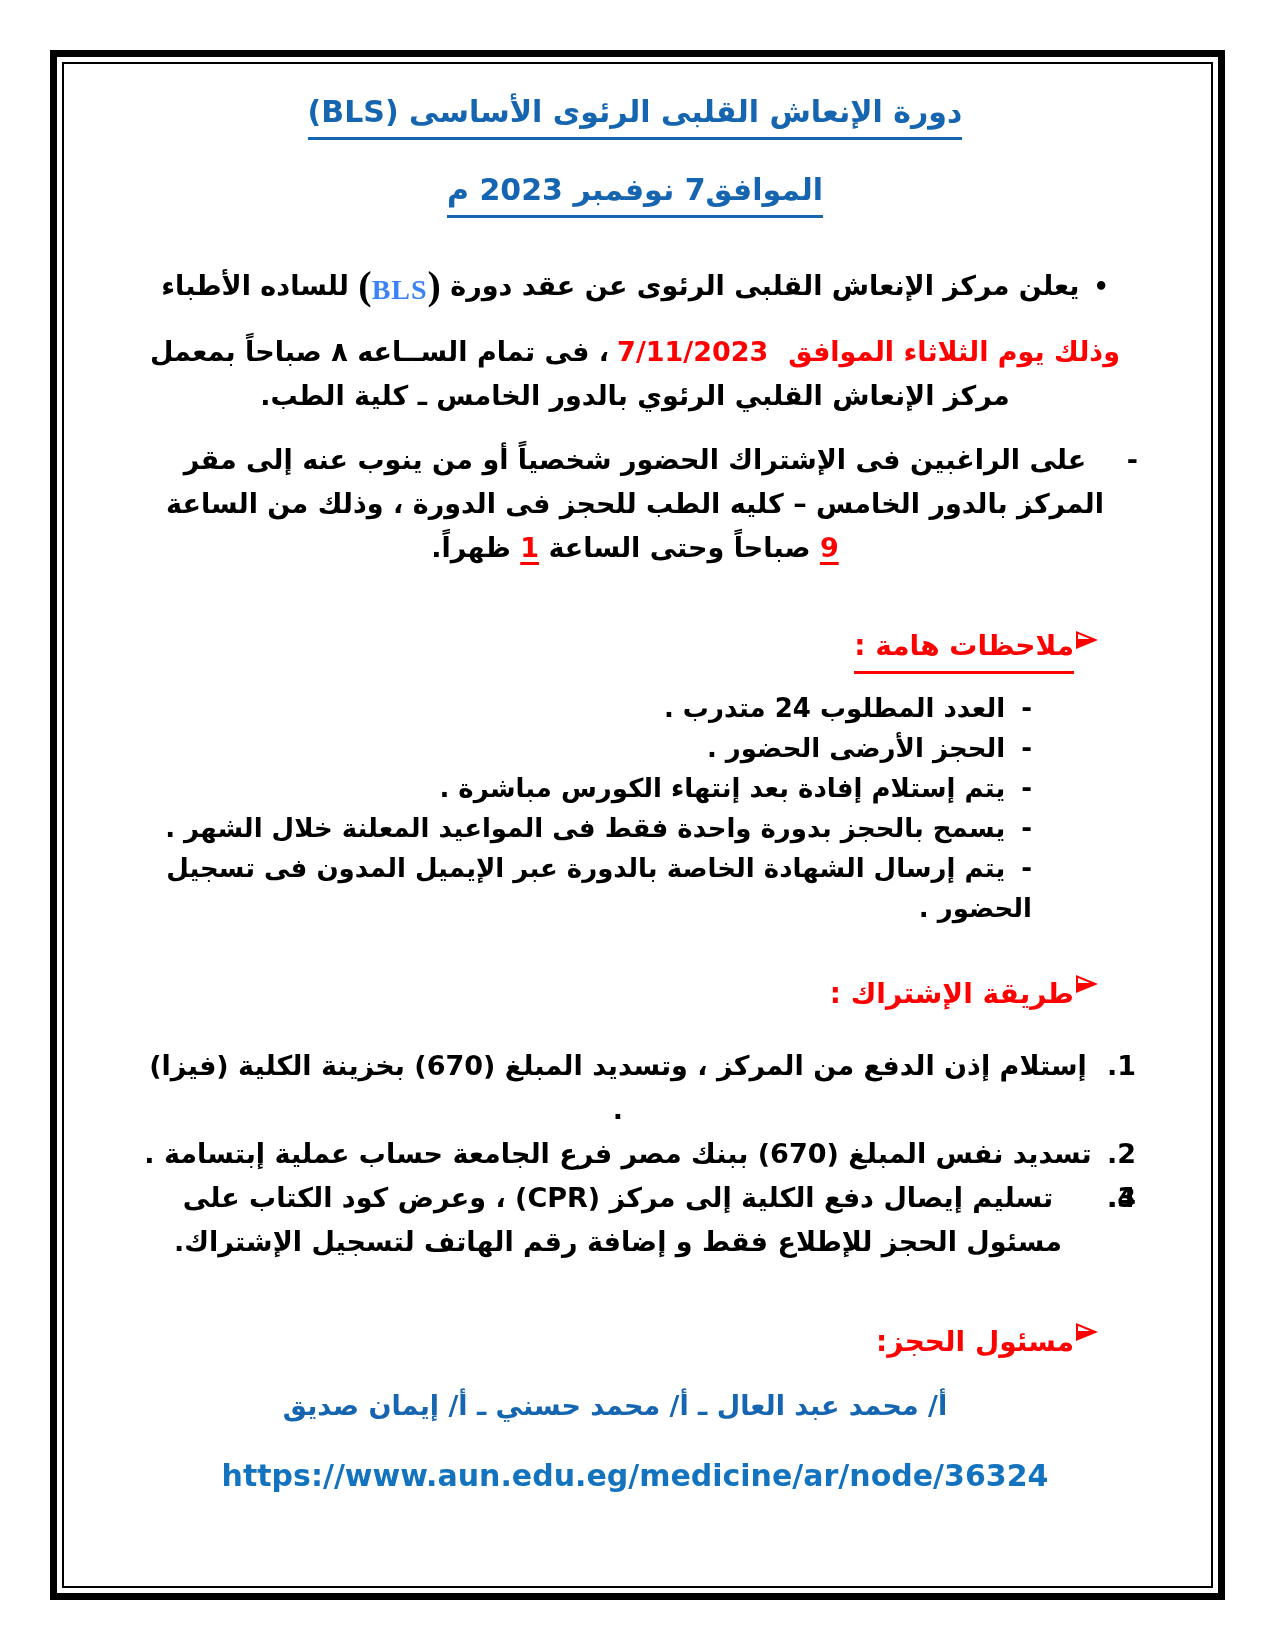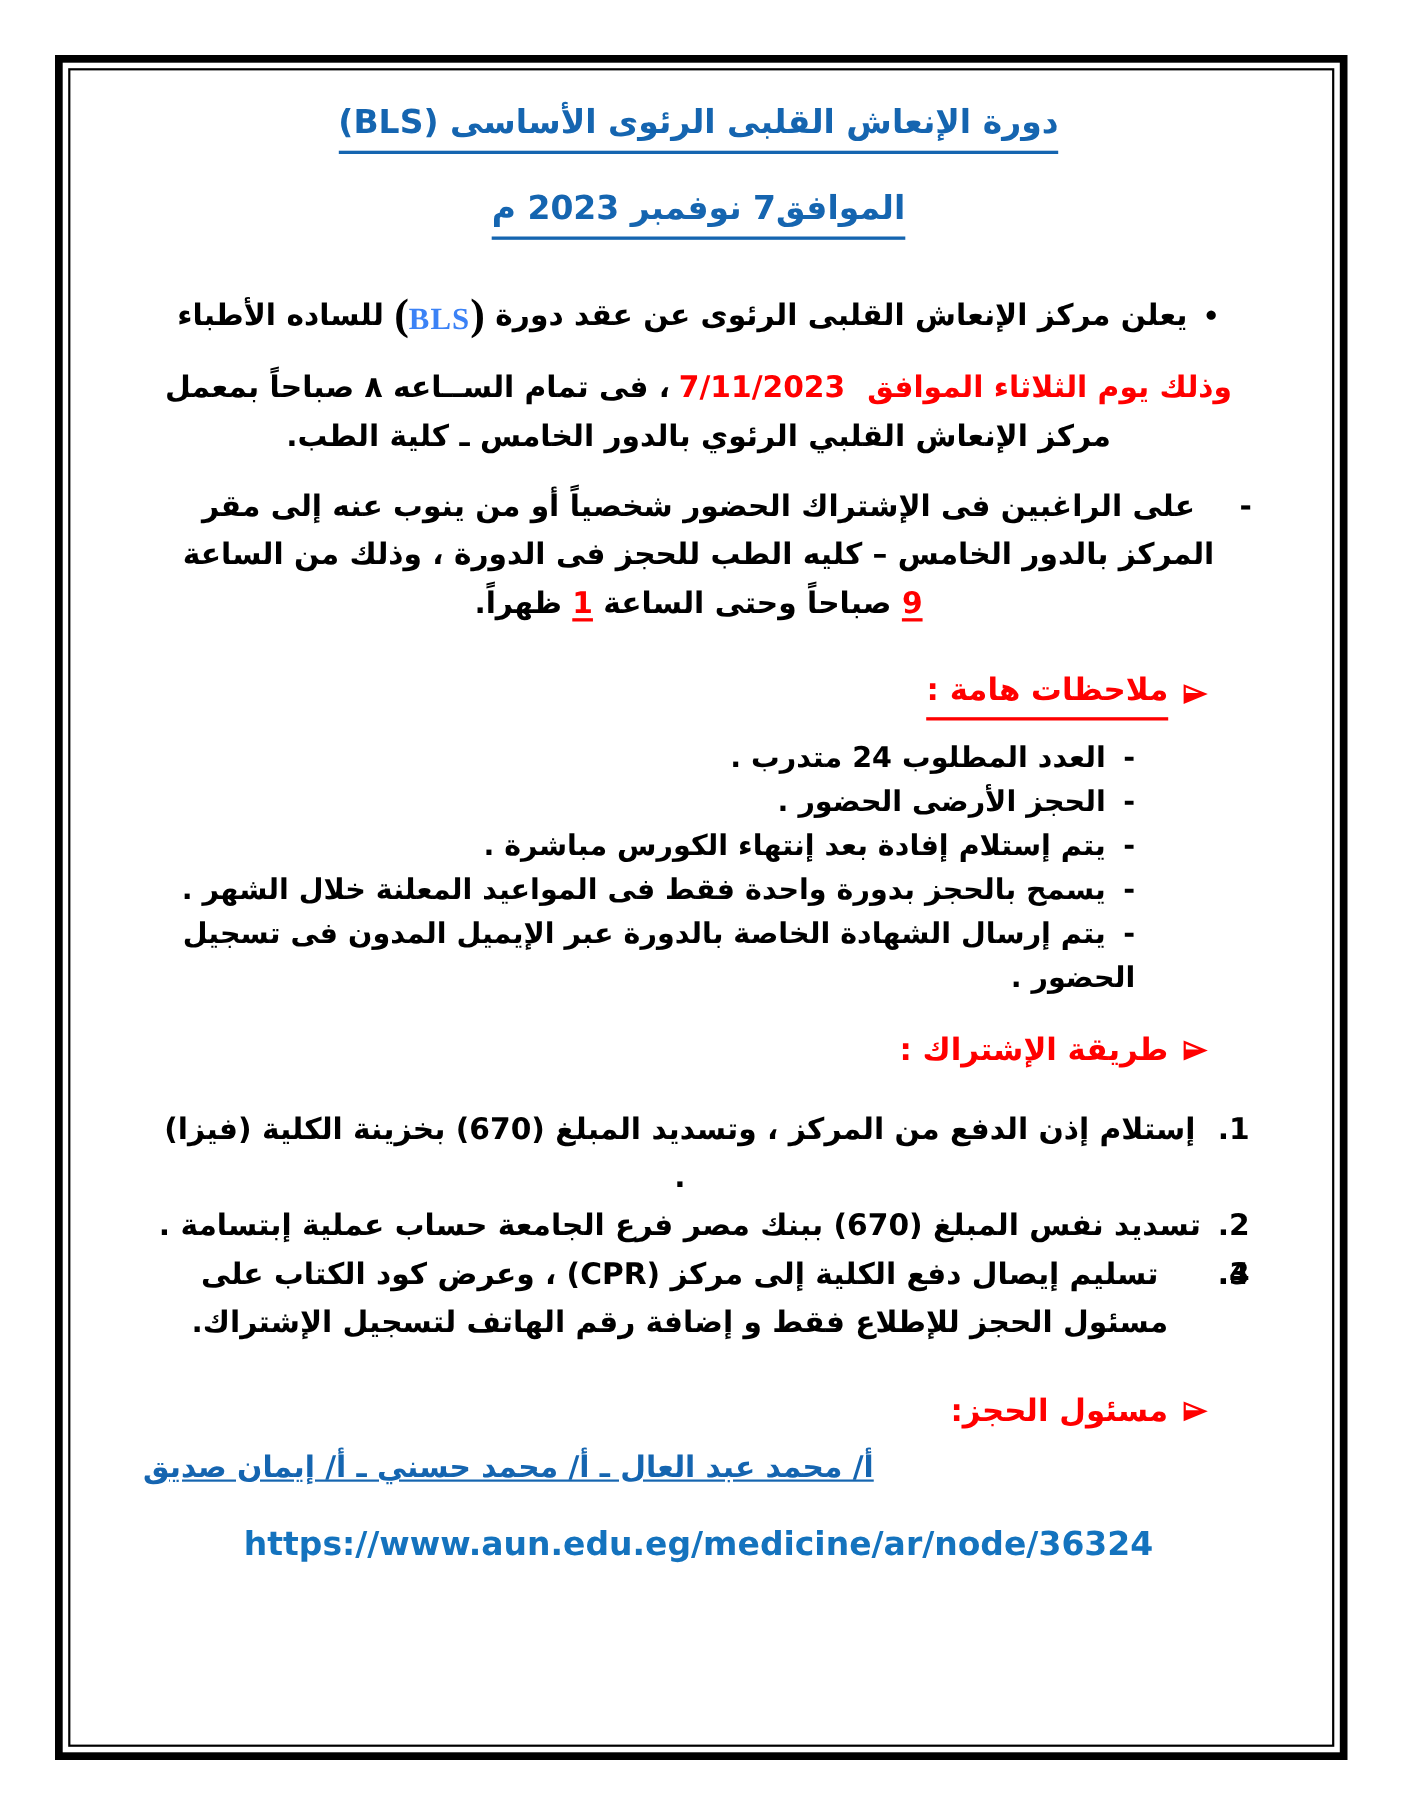--- a/index.html
+++ b/index.html
@@ -16,21 +16,21 @@
   .frame-inner { position:absolute; left:62px; top:62px; right:62px; bottom:62px; border:2px solid #000; }
 
   .content {
     position:absolute; left:130px; right:135px; top:70px; bottom:80px;
     direction:rtl;
   }
 
   .title { text-align:center; font-size:30px; line-height:40px; }
   .blue  { color:#1565B0; }
   .purple{ color:#7030A0; }
-  .red   { color:#FF0000; }
+  .red   { color:#FF0000;margin-top:20px; }
 
   .u { border-bottom:3px solid currentColor; padding-bottom:5px; display:inline-block; }
 
   .t1 { margin-top:22px; }
   .t2 { margin-top:30px; }
   .t3 { margin-top:24px; font-size:32px; }
 
   .para { font-size:27px; line-height:44px; text-align:center; position:relative; }
 
   .intro { margin-top:46px; }
@@ -38,36 +38,36 @@
   .big-paren { font-family:"Liberation Serif", serif; font-size:40px; line-height:44px; vertical-align:-4px; }
   .bls { font-family:"Liberation Serif", serif; font-size:28px; line-height:44px; color:#3b82f6; vertical-align:-4px; letter-spacing:1px; }
 
   .schedule { margin-top:18px; }
   .date { margin:0 20px 0 8px; }
 
   .attendance { margin-top:20px; padding:0 34px; }
   .dash-marker { position:absolute; right:2px; top:0; }
   .u-num { text-decoration:underline; text-decoration-thickness:3px; text-underline-offset:5px; }
 
-  .heading { display:flex; align-items:center; gap:12px; font-size:28px; line-height:40px; padding-right:40px; }
+  .heading { display:flex; align-items:center; font-size:28px; line-height:40px; padding-right:40px; }
   .h-notes   { margin-top:36px; }
   .h-method  { margin-top:26px; }
   .h-booking { margin-top:38px; }
   .h-links   { margin-top:20px; }
   .arrow-icon { display:inline-flex; flex:0 0 auto; }
 
   .notes-list { margin-top:14px; }
   .note-item { font-size:26px; line-height:40px; text-align:right; padding-right:108px; }
   .note-dash { margin-left:16px; }
 
   .method-list { margin-top:30px; }
   .m-item { position:relative; font-size:27px; line-height:44px; text-align:center; padding:0 44px 0 10px; }
   .m-num  { position:absolute; right:4px; top:0; }
 
-  .names { margin-top:12px; font-size:27px; line-height:40px; text-align:left; padding-right:40px; color:#1565B0;text-decoration:underline; }
+  .names { margin-top:24px; font-size:27px; line-height:40px; text-align:center; padding-right:40px; color:#1565B0; }
 
   .url-line { margin-top:30px; text-align:center; direction:ltr; font-size:30px; line-height:40px; }
   .url-line a { color:#1473BE; text-decoration:none; cursor:pointer; }
 </style>
 </head>
 <body>
 
 <div class="frame-outer"></div>
 <div class="frame-inner"></div>
 

